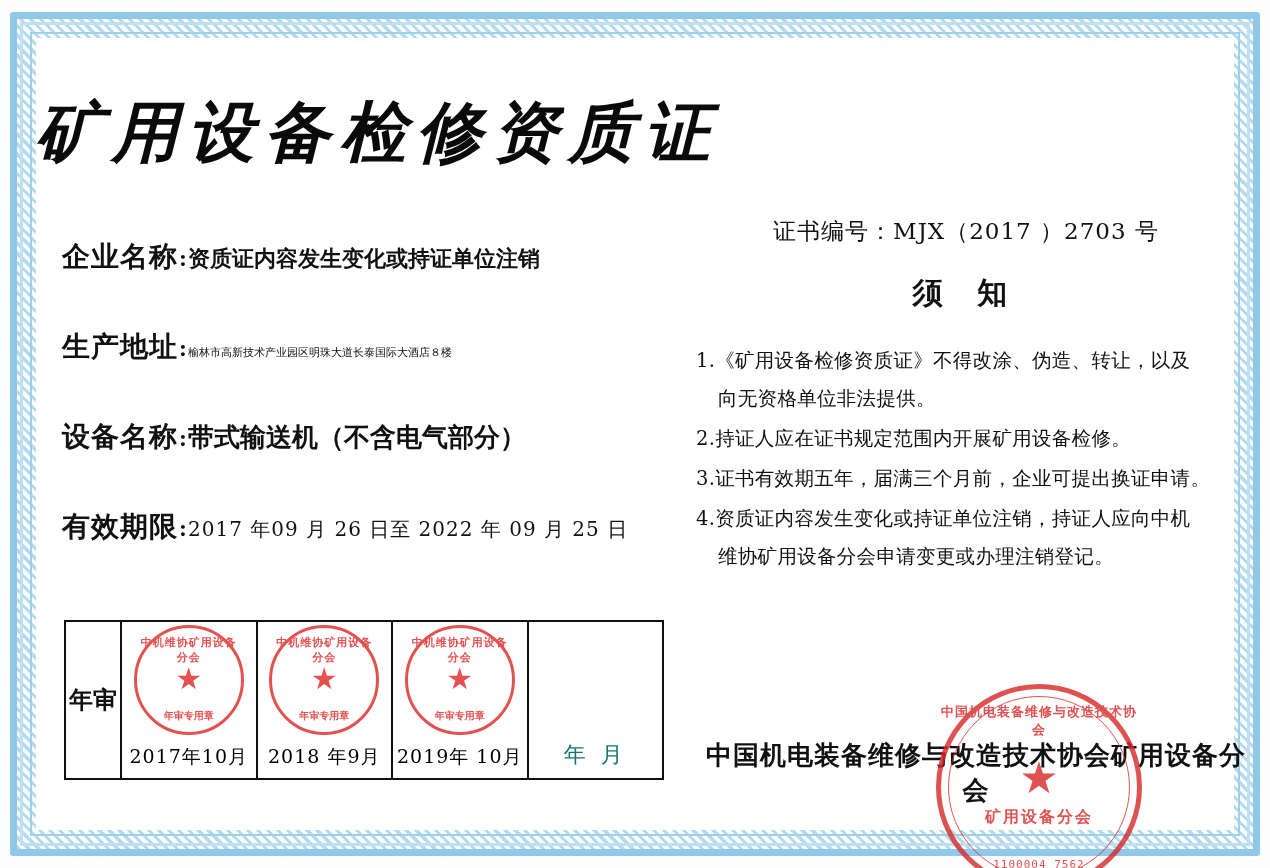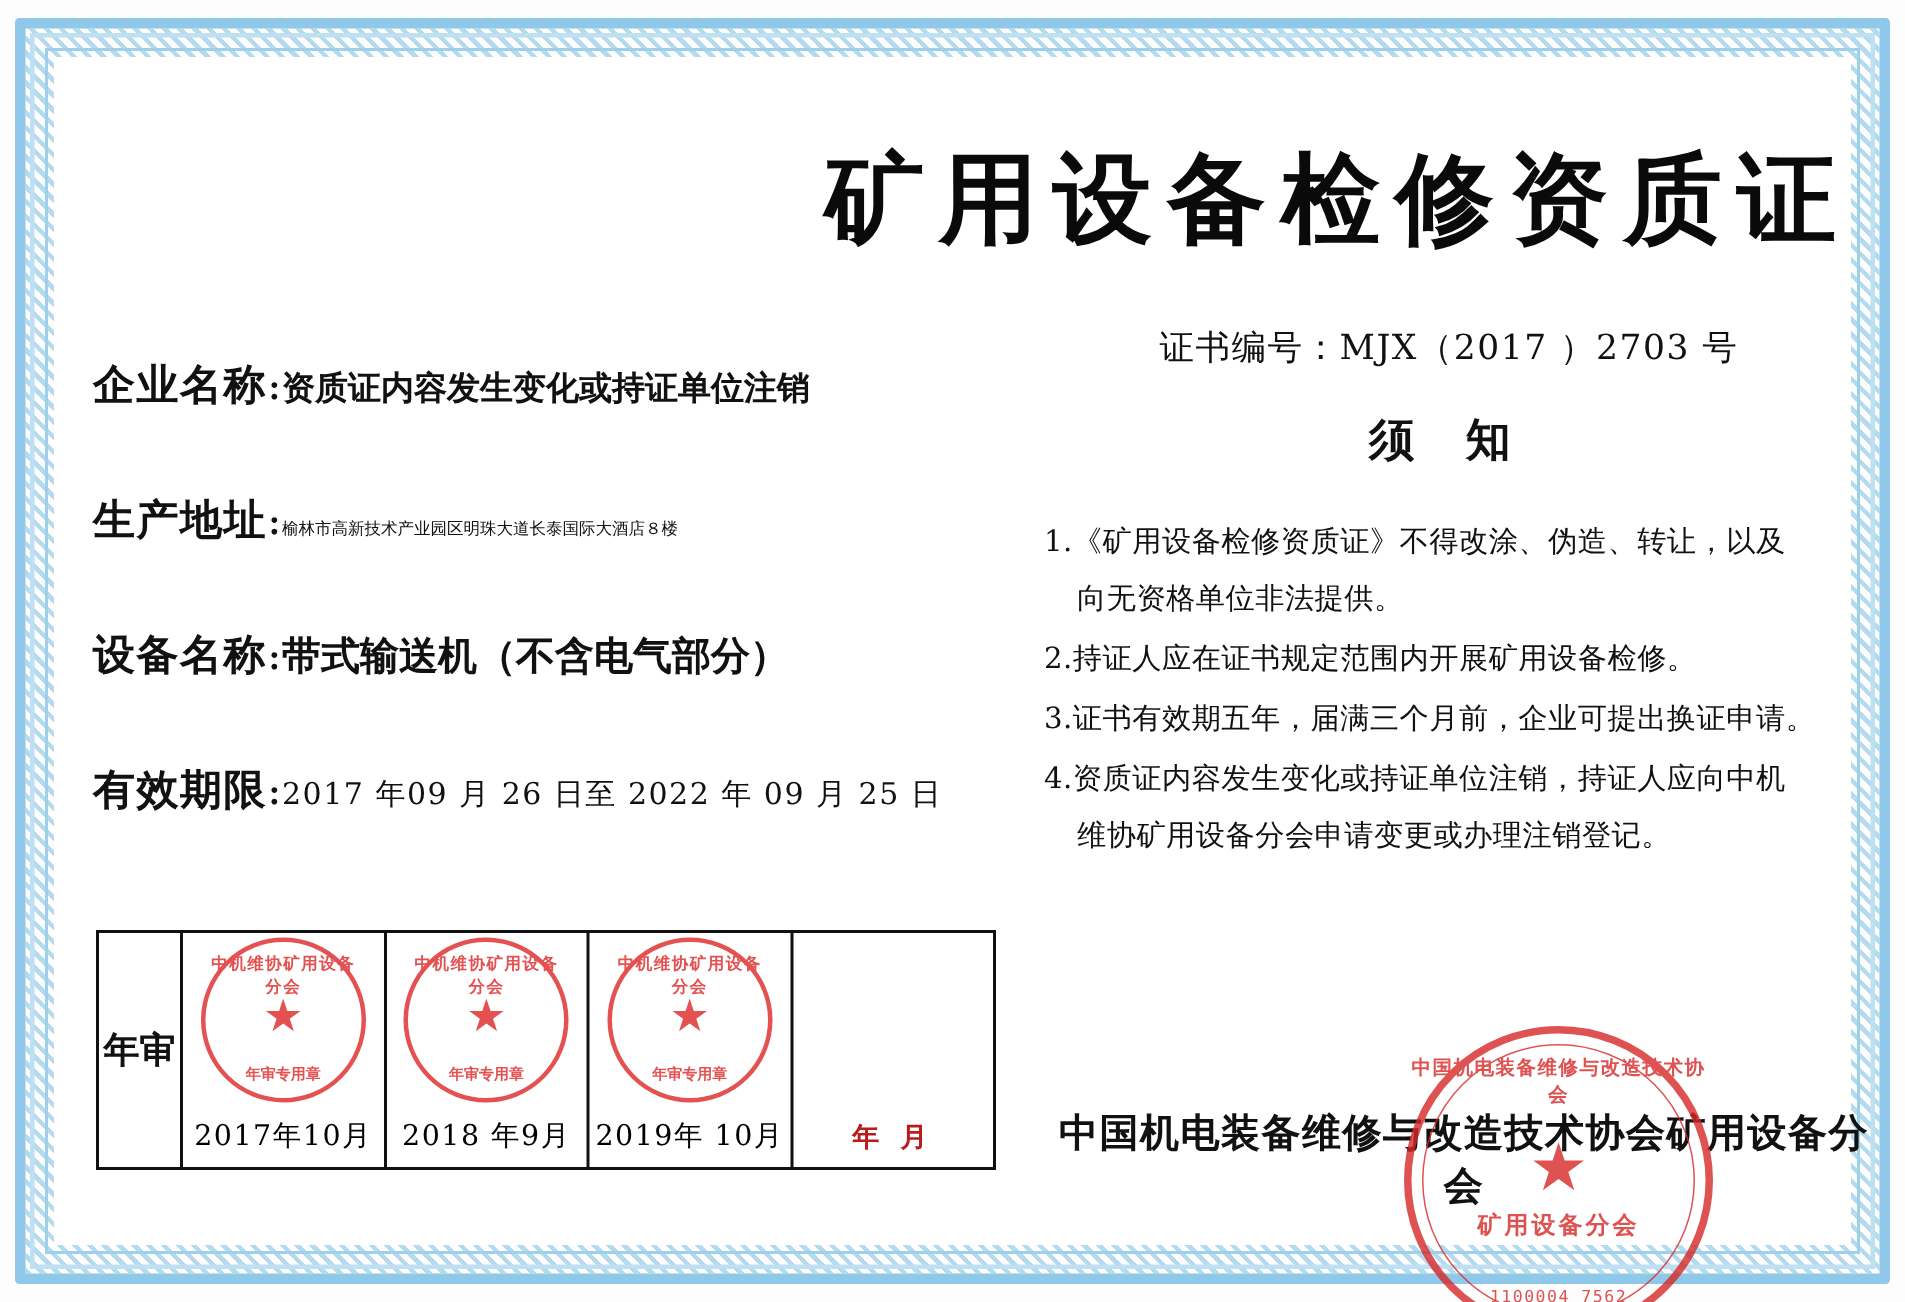--- a/index.html
+++ b/index.html
@@ -49,26 +49,27 @@
     left: 36px; top: 38px; right: 36px; bottom: 38px;
     background: #ffffff;
     box-sizing: border-box;
   }
 
   
   .title {
     position: absolute;
     top: 50px;
     left: 0; right: 0;
-    text-align: right;
+    text-align: left;
     font-family: "DejaVu Serif", "Liberation Serif", serif;
     font-size: 66px;
     font-weight: bold;
     letter-spacing: 10px;
     color: #0a0a0a;
+    font-style: italic;
   }
 
   
   .left-col {
     position: absolute;
     left: 26px;
     top: 200px;
     width: 620px;
   }
   .field {
@@ -141,21 +142,21 @@
   }
   .rt-cell .cell-date {
     position: absolute;
     left: 0; right: 0; bottom: 8px;
     text-align: center;
     font-family: "DejaVu Serif", "Liberation Serif", serif;
     font-size: 19px;
     color: #000000;
     letter-spacing: 1px;
   }
-  .rt-cell .cell-date.blank { color: #b91c1c; font-size: 18px; letter-spacing: 4px; font-weight: bold; }
+  .rt-cell .cell-date.blank { color: #0f766e; font-size: 22px; letter-spacing: 4px; }
 
   
   .round-stamp {
     position: absolute;
     left: 50%;
     top: 50%;
     transform: translate(-50%, -50%);
     width: 104px;
     height: 104px;
     border-radius: 50%;

